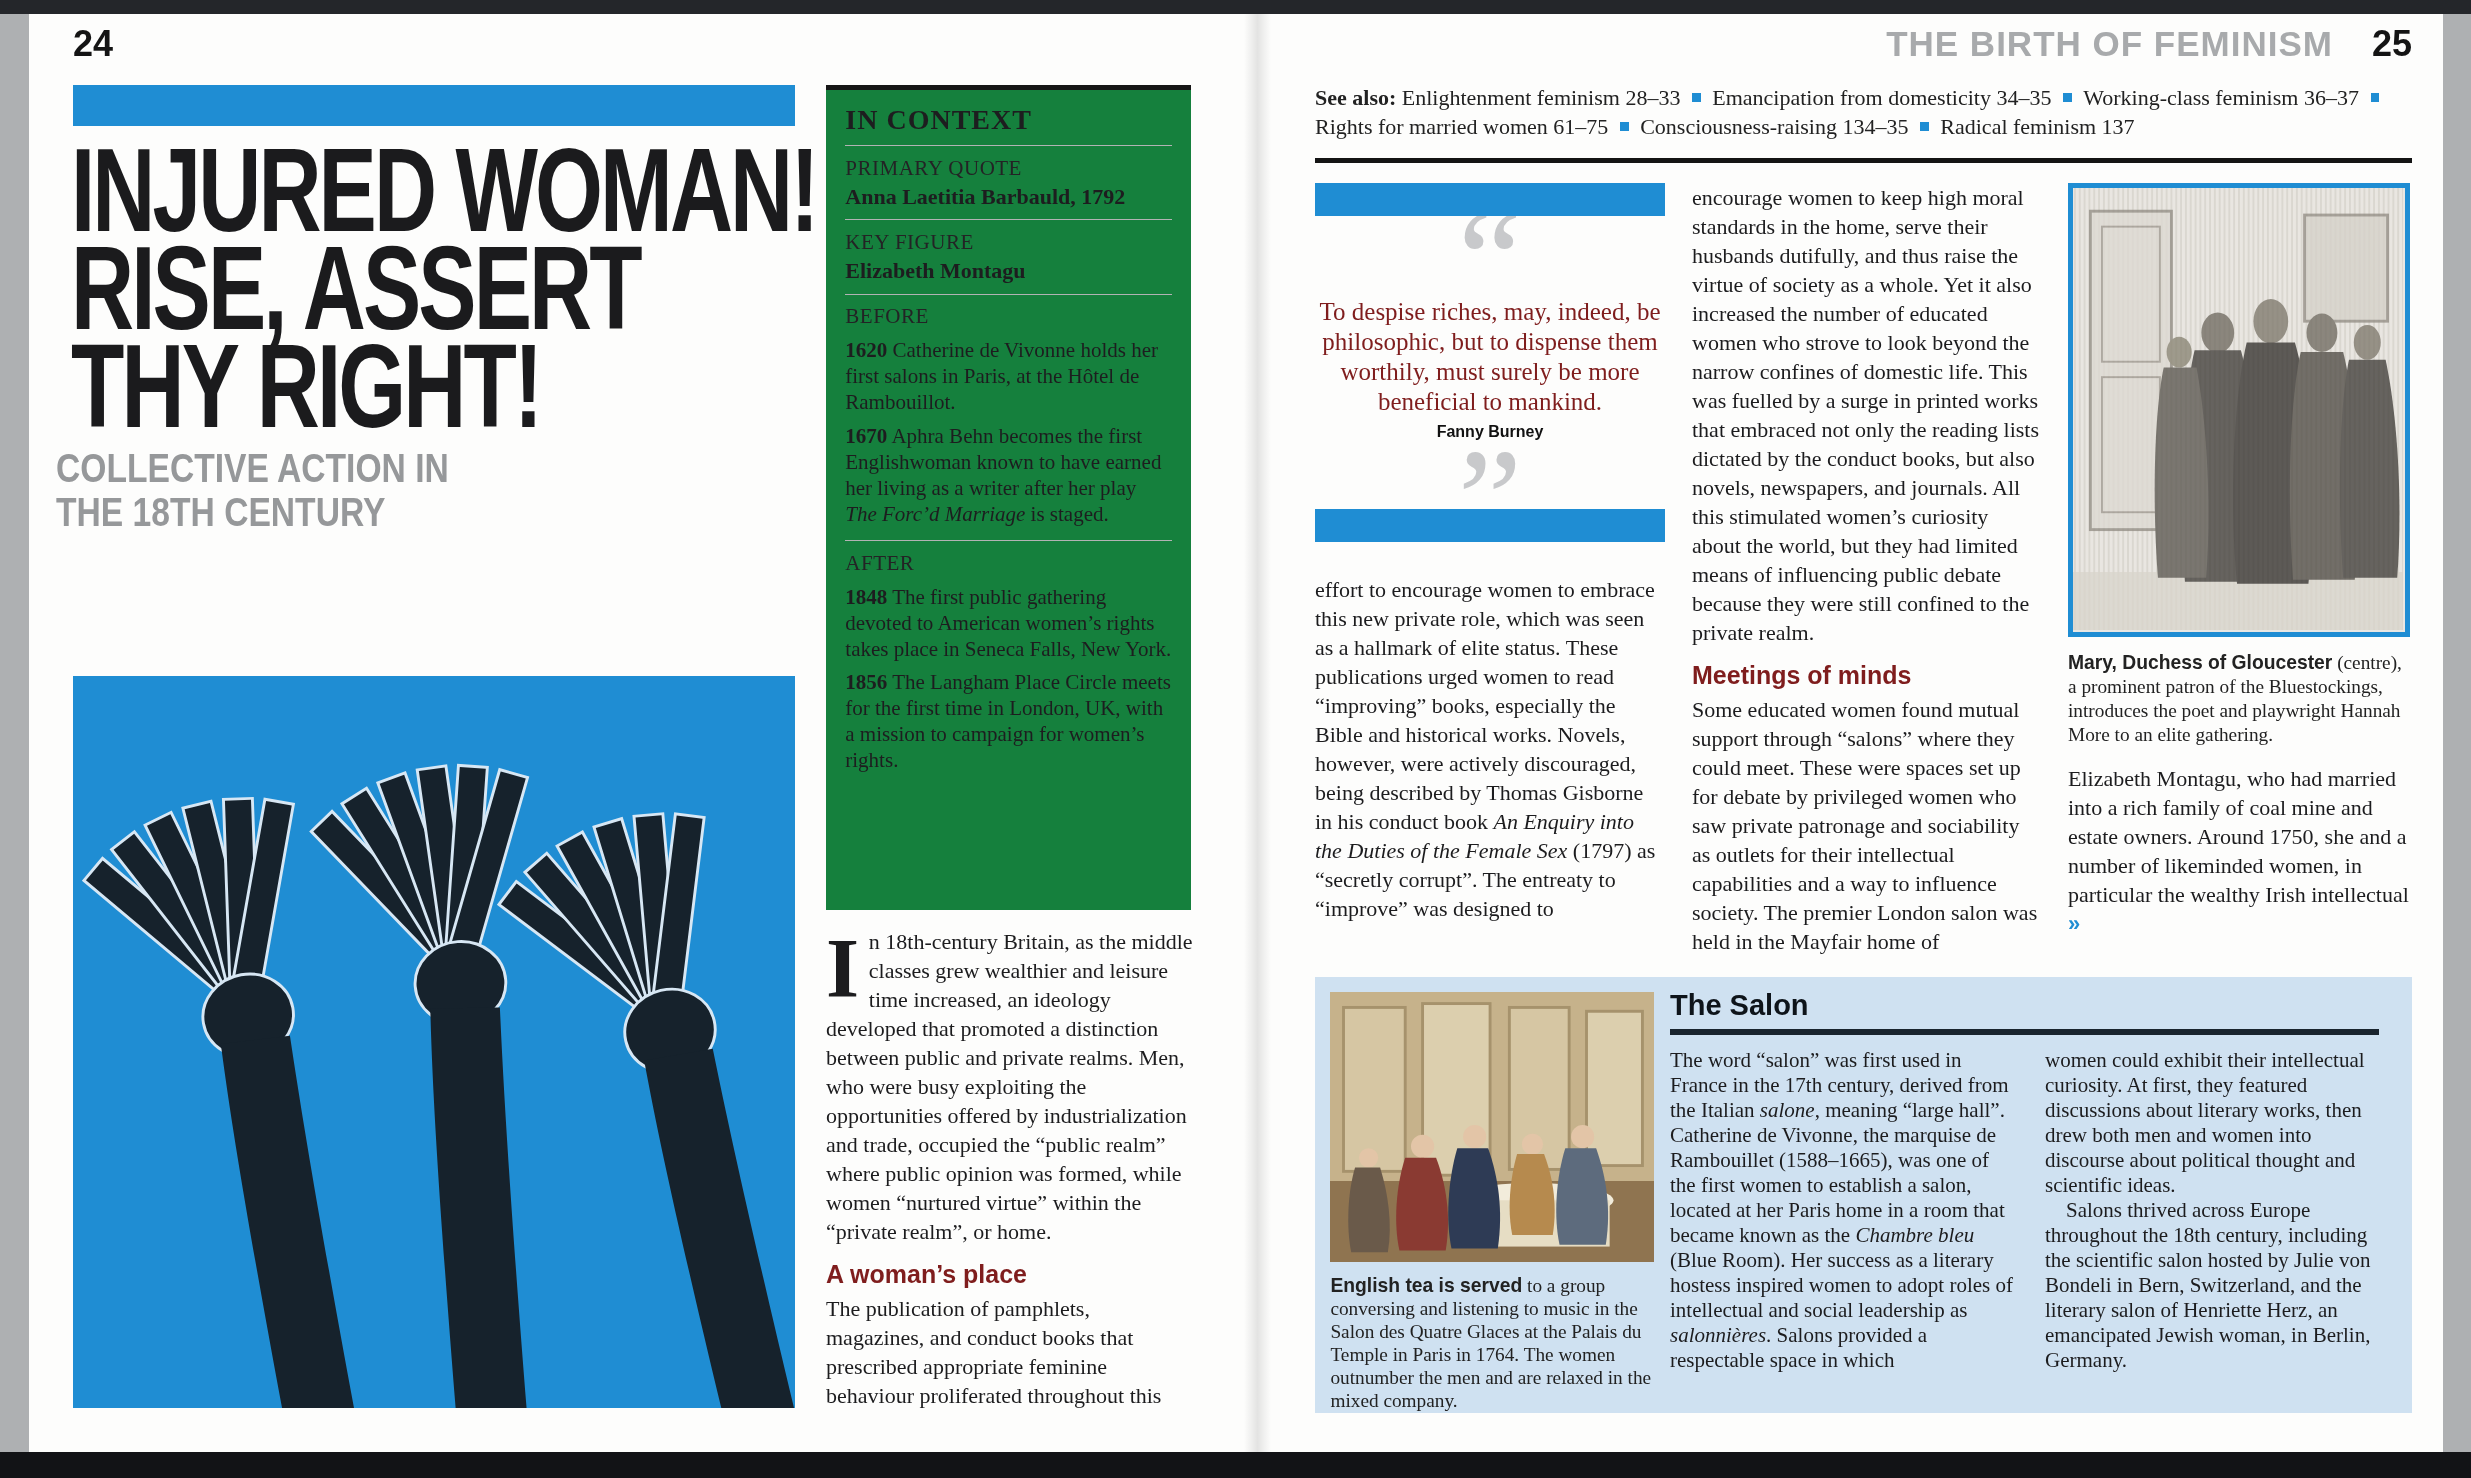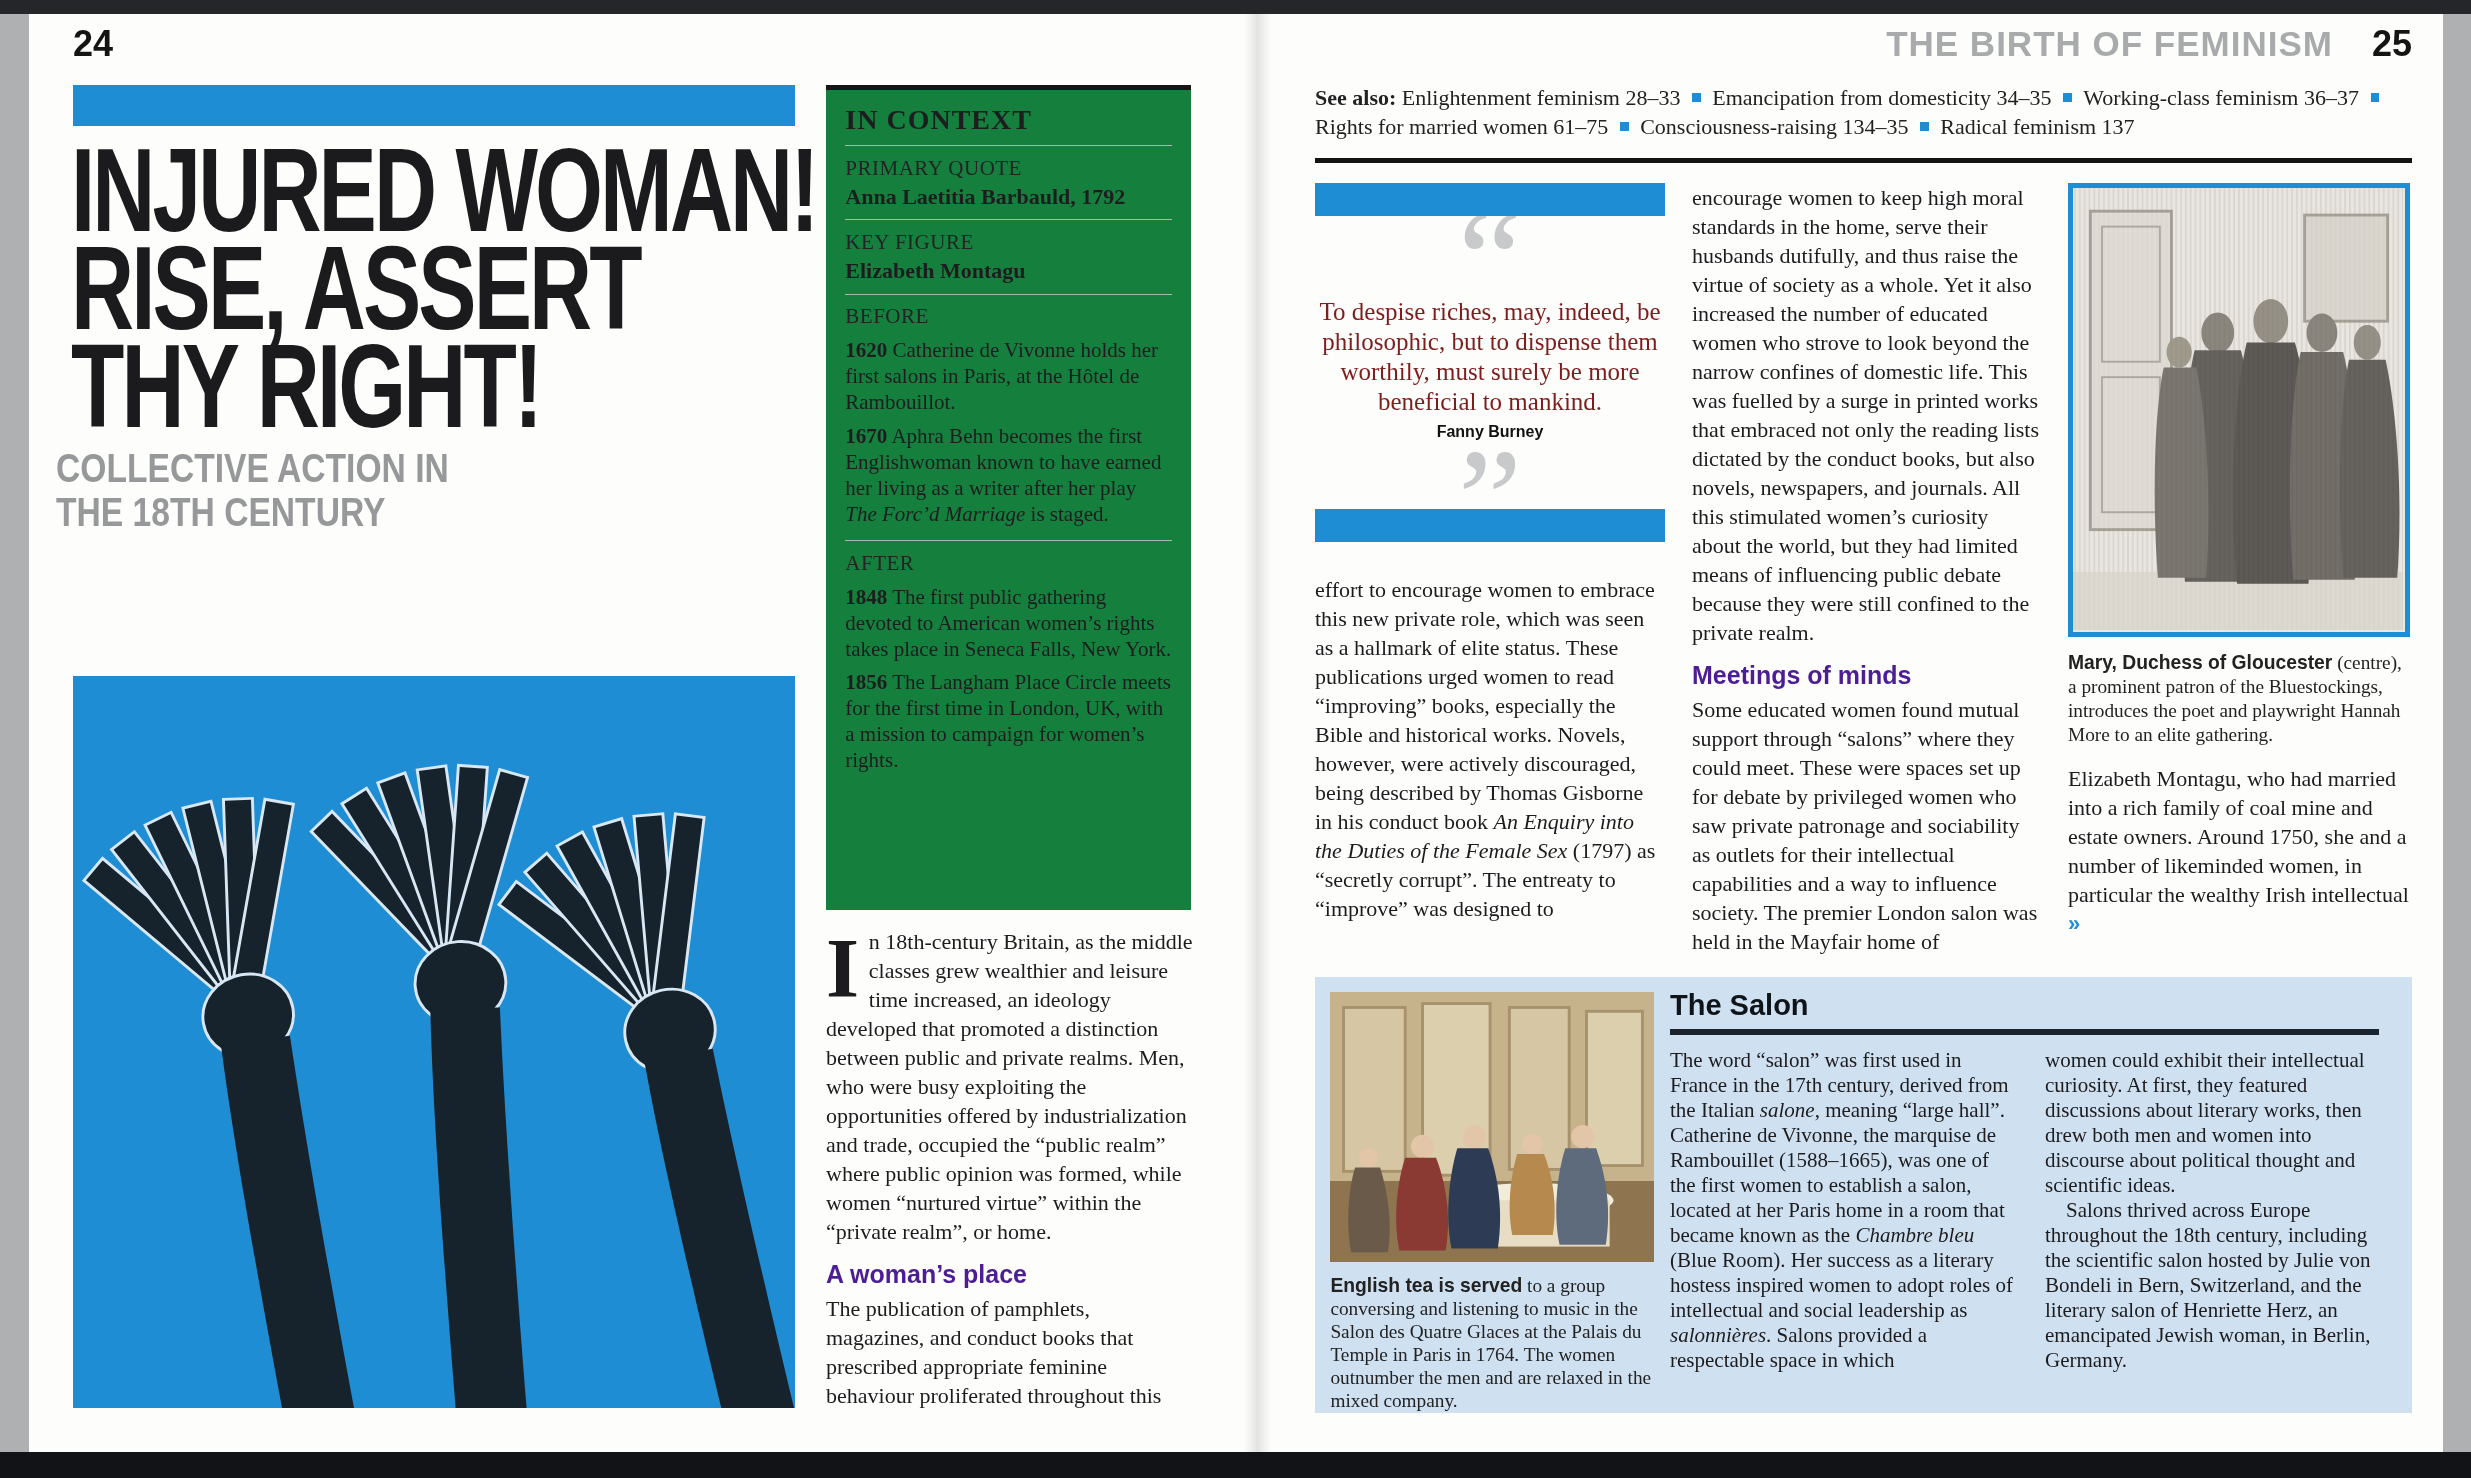--- a/index.html
+++ b/index.html
@@ -26,21 +26,21 @@
   .accentbar { background:#1f8dd3; }
 
   .sidebar { background:#15803d; border-top:5.8px solid #161616; padding:13.5px 19.3px 15.4px 19.3px; }
   .sb-title { font-size:28px; font-weight:bold; letter-spacing:1px; margin-bottom:7.7px; }
   .sb-rule  { border-top:1.9px solid #b2b3b4; margin:9.7px 0; }
   .sb-label { font-size:21px; letter-spacing:0.5px; color:#232325; }
   .sb-value { font-size:22px; font-weight:bold; line-height:27px; margin-top:1.9px; }
   .sb-entry { font-size:21px; line-height:26px; margin-top:7.7px; }
 
   .bodytext  { font-size:22px; line-height:29px; color:#1c1c1e; }
-  .crosshead { font-family:"Liberation Sans", sans-serif; font-weight:700; font-size:25px; color:#4c1d95; margin:13.5px 0 5.8px 0; }
+  .crosshead { font-family:"Liberation Sans", sans-serif; font-weight:700; font-size:25px; color:#7f1d1d; margin:13.5px 0 5.8px 0; }
   .dropcap   { float:left; font-weight:bold; font-size:85px; line-height:70px; padding:5.8px 9.7px 0 0; }
 
   .seealso { font-size:22px; line-height:29px; color:#222; }
   .seealso b { font-family:"Liberation Serif", serif; }
   .sq { display:inline-block; width:8.7px; height:8.7px; background:#1f8dd3; margin:0 11.6px 2.9px 11.6px; }
 
   .quote-block { text-align:center; }
   .qbar   { height:33px; background:#1f8dd3; }
   .qglyph { font-family:"Liberation Serif", serif; color:#c8c9cb; }
   .qopen  { font-size:145px; line-height:87px; height:81px; overflow:hidden; }

